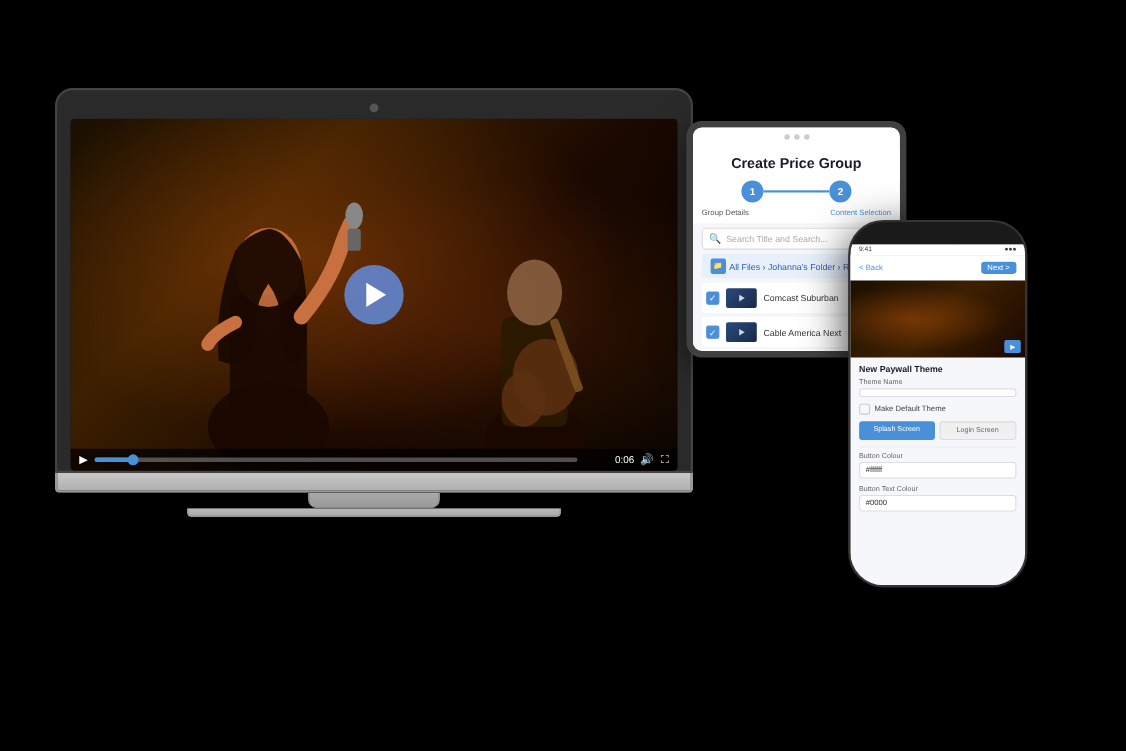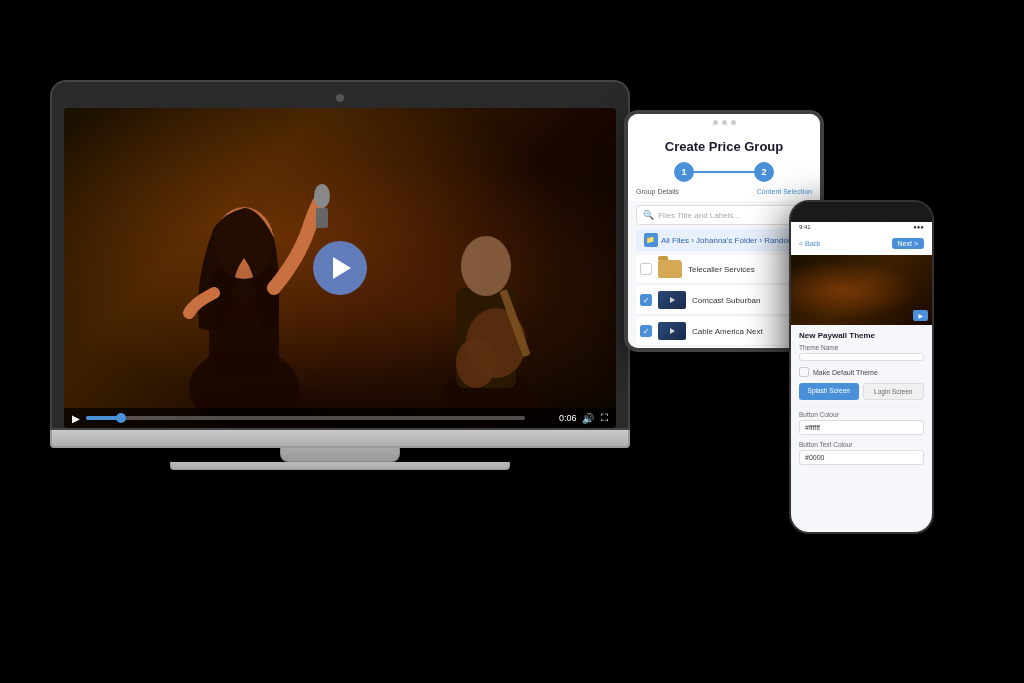--- a/index.html
+++ b/index.html
@@ -194,21 +194,21 @@
     }
 
     
     .tablet {
       position: absolute;
       right: 200px;
       top: 110px;
       width: 200px;
       background: #fff;
       border-radius: 14px;
-      border: 4px solid #404040;
+      border: 6px solid #404040;
       box-shadow: 0 8px 30px rgba(0,0,0,0.5);
       overflow: hidden;
       z-index: 5;
     }
 
     .tablet-header-bar {
       background: #fff;
       padding: 6px 10px 4px;
       display: flex;
       justify-content: center;
@@ -424,23 +424,23 @@
       overflow: hidden;
       text-overflow: ellipsis;
       white-space: nowrap;
     }
 
     
     .phone {
       position: absolute;
       right: 90px;
       top: 200px;
-      width: 145px;
+      width: 163px;
       background: #1a1a1a;
-      border-radius: 20px;
+      border-radius: 32px;
       border: 2px solid #333;
       box-shadow: 0 10px 40px rgba(0,0,0,0.8);
       overflow: hidden;
       z-index: 6;
     }
 
     .phone-notch {
       background: #1a1a1a;
       height: 20px;
       display: flex;
@@ -682,35 +682,30 @@
         <div class="step-line"></div>
         <div class="step-circle active">2</div>
       </div>
       <div class="step-labels">
         <span class="step-label">Group Details</span>
         <span class="step-label active">Content Selection</span>
       </div>
 
       <div class="tablet-search">
         <span class="search-icon-small">🔍</span>
-        <span class="search-text">Files Title and Labels...</span>
+        <span class="search-text">Search Title and Search...</span>
       </div>
 
       <div class="breadcrumb-row">
         <div class="breadcrumb-icon">📁</div>
         <span class="breadcrumb-text">All Files › Johanna's Folder › Random</span>
       </div>
 
       <div class="file-list">
 
-        <div class="file-item">
-          <div class="checkbox"></div>
-          <div class="folder-icon-small"></div>
-          <span class="file-name">Telecaller Services</span>
-        </div>
 
 
         <div class="file-item">
           <div class="checkbox checked">✓</div>
           <div class="video-thumb">
             <div class="video-thumb-play"></div>
           </div>
           <span class="file-name">Comcast Suburban</span>
         </div>
 

